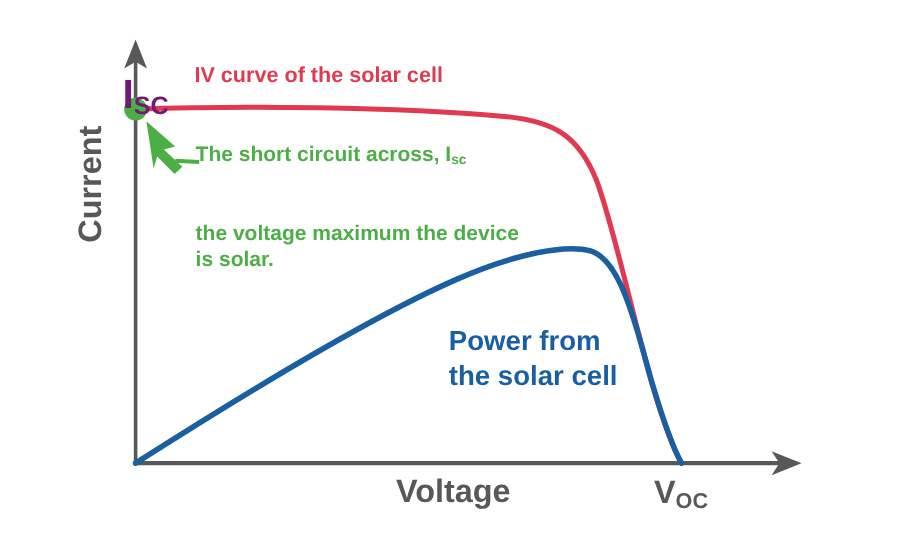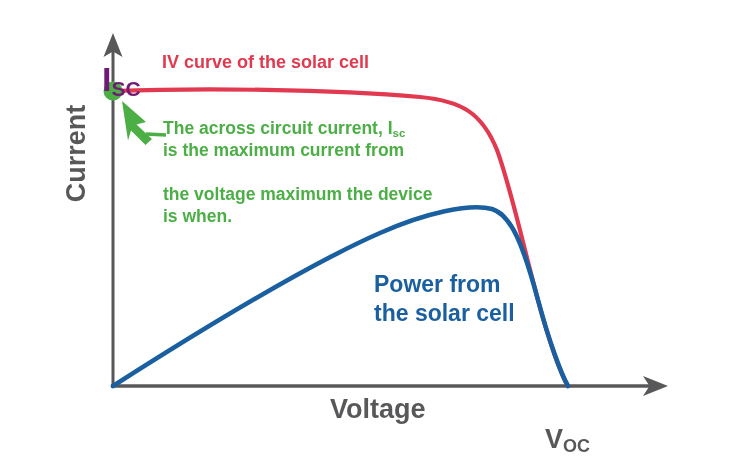--- a/index.html
+++ b/index.html
@@ -93,21 +93,20 @@
     font-weight: bold;
     color: #58585A;
   }
 
   #voc-label {
     left: 545px;
     top: 397px;
     font-size: 27px;
     font-weight: bold;
     color: #58585A;
-    margin-top: 29px;
   }
   #voc-label .sub {
     font-size: 18px;
     position: relative;
     top: 4px;
   }
 
   #current-label {
     left: -4px;
     top: 140px;
@@ -163,25 +162,25 @@
                Z" fill="#4CAF46"></path>
       <line x1="146" y1="134" x2="166" y2="135" stroke="#4CAF46" stroke-width="3.4"></line>
     </g>
   </svg>
 
   <div class="lbl" id="isc-label"><span>I</span><span class="sub">SC</span></div>
 
   <div class="lbl" id="iv-curve-label">IV curve of the solar cell</div>
 
   <div id="annotation-block" class="lbl">
-    <span>The across circuit current, I</span><span class="sub">sc</span><br>
-    <span>is the maximum current from</span><br>
+    <span>The short circuit across, I</span><span class="sub">sc</span><br>
+    <br>
     <br>
     <span>the voltage maximum the device</span><br>
-    <span>is when.</span>
+    <span>is solar.</span>
   </div>
 
   <div id="power-label" class="lbl">
     <span>Power from</span><br>
     <span>the solar cell</span>
   </div>
 
   <div class="lbl" id="voltage-label">Voltage</div>
 
   <div class="lbl" id="voc-label"><span>V</span><span class="sub">OC</span></div>

